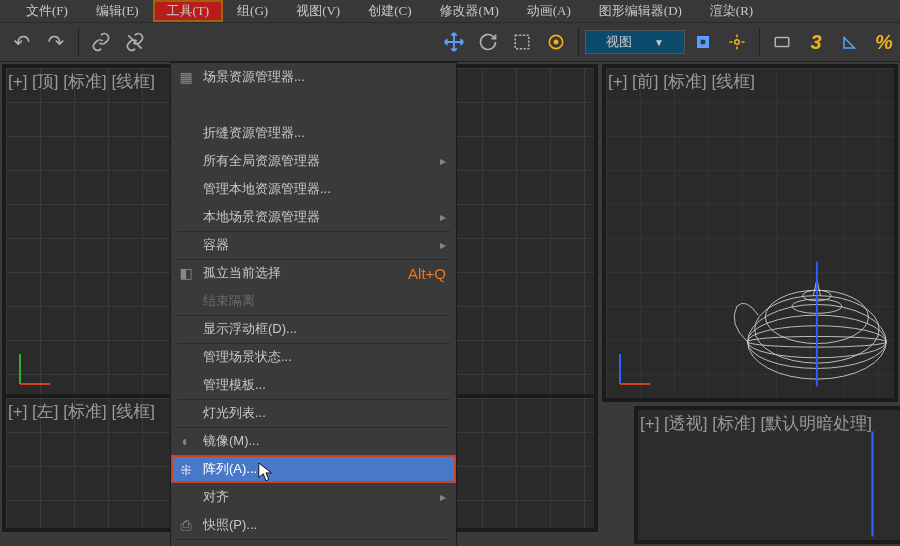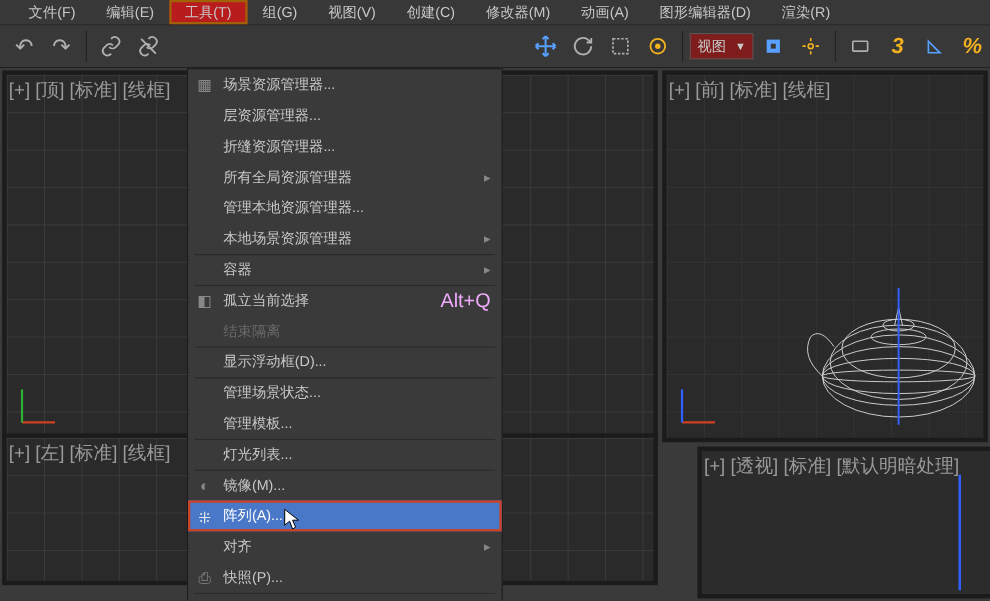--- a/index.html
+++ b/index.html
@@ -1,44 +1,44 @@
 <!DOCTYPE html>
 <html><head>
 <meta charset="utf-8">
 <style>
   * { box-sizing: border-box; margin: 0; padding: 0; }
   html, body { width: 900px; height: 546px; overflow: hidden; font-family: "Microsoft YaHei", sans-serif; font-size: 13px; background: #3a3a3a; color: #c8c8c8; }
   .menubar { display: flex; background: #383838; height: 22px; align-items: center; padding-left: 12px; }
-  .menubar .item { padding: 2px 14px; cursor: default; }
+  .menubar .item { padding: 2px 14px; cursor: default; font-family: Liberation Serif, serif; }
   .menubar .item.active { border: 2px solid #a16207; background: #b91c1c; padding: 0 12px; }
   .toolbar { display: flex; align-items: center; height: 40px; background: #383838; border-top: 1px solid #2a2a2a; border-bottom: 1px solid #202020; padding-left: 6px; gap: 2px; }
   .tb-btn { width: 32px; height: 32px; display: flex; align-items: center; justify-content: center; color: #b0b0b0; font-size: 20px; }
   .tb-sep { width: 1px; height: 28px; background: #222; margin: 0 4px; }
   .toolbar-right { display:flex; align-items:center; gap:2px; }
-  .vp-dd { background:#7f1d1d; color:#c8c8c8; border:1px solid #555; height:24px; padding:2px 6px; display:flex; align-items:center; gap:8px; }
+  .vp-dd { background:#0c4a6e; color:#c8c8c8; border:1px solid #555; height:24px; padding:2px 20px; display:flex; align-items:center; gap:22px; }
   .vp-dd .caret{ font-size:10px; }
   .viewports { position: relative; width: 900px; height: 484px; background: #3a3a3a; }
   .vp { position: absolute; background: #1b1b1b; }
   .vp .grid { position:absolute; inset:4px; background-color:#2a2a2a;
     background-image: linear-gradient(#3a3a3a 1px, transparent 1px), linear-gradient(90deg, #3a3a3a 1px, transparent 1px);
     background-size: 34px 34px; }
   .vp .label { position:absolute; top:6px; left:6px; color:#9a9a9a; font-size:17px; }
   .vp-tl { left:2px; top:2px; width:596px; height:338px; }
   .vp-tr { left:602px; top:2px; width:296px; height:338px;text-decoration:underline; }
   .vp-bl { left:2px; top:332px; width:596px; height:138px; }
   .vp-br { left:602px; top:344px; width:296px; height:138px;margin-left:32px; }
   .vp-tr .grid { background-image: linear-gradient(#333 1px, transparent 1px), linear-gradient(90deg, #333 1px, transparent 1px); }
   .axis { position:absolute; bottom:8px; left:8px; width:50px; height:50px; }
   .axis svg { width:100%; height:100%; }
   .dropdown { position:absolute; left:170px; top:0px; width:287px; background:#3a3a3a; border:1px solid #1c1c1c; padding-bottom:4px; }
   .dd-row { display:flex; align-items:center; height:28px; padding:0 10px 0 6px; gap:8px; position:relative; }
   .dd-row.sep-after::after { content:""; position:absolute; left:6px; right:6px; bottom:-1px; height:1px; background:#2a2a2a; }
   .dd-icon { width:18px; height:18px; display:flex; align-items:center; justify-content:center; color:#888; font-size:14px; flex:none; }
   .dd-label { flex:1; white-space:nowrap; overflow:hidden; text-overflow:ellipsis; }
-  .dd-sc { color:#f0abfc; font-size:18px; }
+  .dd-sc { color:#f97316; font-size:15px; }
   .dd-arrow { color:#888; font-size:12px; width:10px; text-align:right; }
   .dd-row.disabled .dd-label { color:#6a6a6a; }
   .dd-row.highlight { background:#4a78c8; color:#fff; }
   .dd-row.highlight .dd-icon, .dd-row.highlight .dd-arrow { color:#e8e8e8; }
   .dd-row.boxed { outline:2px solid #d04020; outline-offset:-2px; }
   .cursor { position:absolute; width:18px; height:22px; pointer-events:none; }
   .teapot { position:absolute; right:0; top:180px; width:180px; height:160px; pointer-events:none; }
 </style>
 </head>
 <body>
@@ -181,21 +181,20 @@
     </svg>
   </div>
 
   <div class="dropdown">
     <div class="dd-row">
       <span class="dd-icon">▦</span>
       <span class="dd-label">场景资源管理器...</span>
     </div>
     <div class="dd-row">
       <span class="dd-icon"></span>
-      <span class="dd-label">层资源管理器...</span>
     </div>
     <div class="dd-row">
       <span class="dd-icon"></span>
       <span class="dd-label">折缝资源管理器...</span>
     </div>
     <div class="dd-row">
       <span class="dd-icon"></span>
       <span class="dd-label">所有全局资源管理器</span>
       <span class="dd-arrow">▸</span>
     </div>

